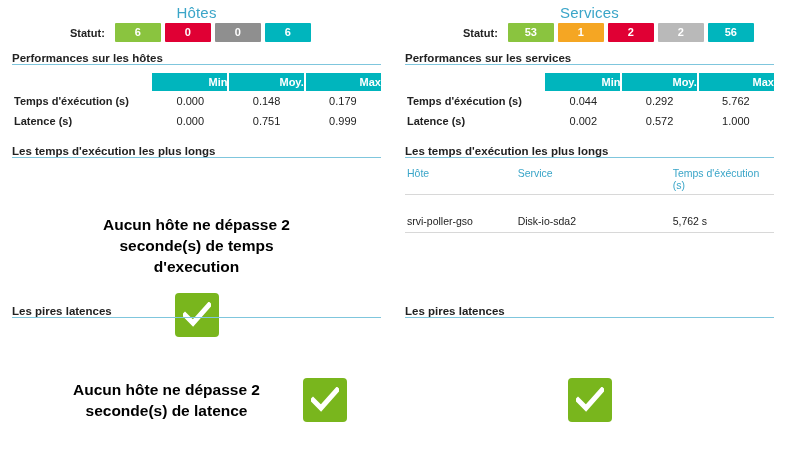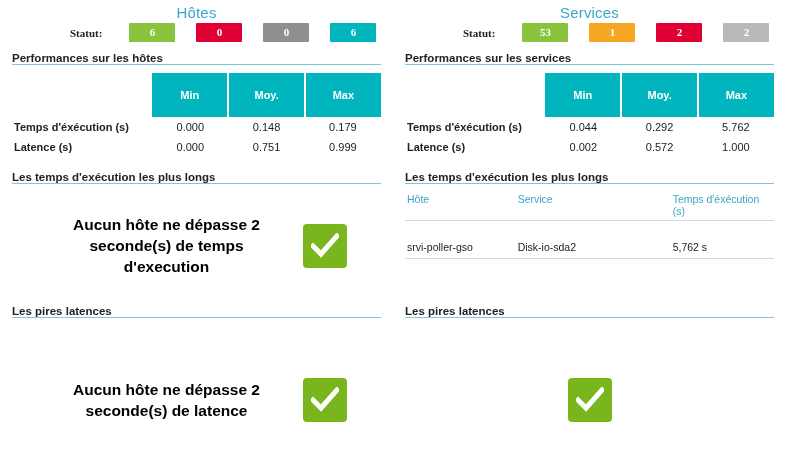--- a/index.html
+++ b/index.html
@@ -28,24 +28,23 @@
     text-align: center;
     color: #3aa5c8;
     font-size: 15px;
     font-weight: 400;
     margin: 4px 0 2px 0;
     letter-spacing: .2px;
   }
   .status-row {
     display: flex;
     align-items: center;
-    gap: 21px;
+    gap: 4px;
     margin: 2px 0 10px 0;
     padding-left: 58px;
-    font-family: Liberation Serif, serif;
   }
   .status-label {
     font-size: 11px;
     font-weight: bold;
     color: #222;
     margin-right: 6px;
     white-space: nowrap;
   }
   .pill {
     color: #fff;
@@ -78,22 +77,22 @@
     width: 100%;
     border-collapse: collapse;
     margin-top: 8px;
     font-size: 11px;
   }
   table.perf th {
     background: #00b5bd;
     color: #fff;
     font-weight: bold;
     font-size: 11px;
-    text-align: center;
-    padding: 16px 0;
+    text-align: right;
+    padding: 3px 0;
     border-right: 2px solid #fff;
   }
   table.perf th.blank { background: transparent; border: none; }
   table.perf th:last-child { border-right: none; }
   table.perf td {
     padding: 4px 0;
     font-size: 11px;
     text-align: center;
     color: #222;
   }
@@ -148,21 +147,21 @@
     background: #79b61d;
     border-radius: 4px;
     flex: none;
     position: relative;
   }
   .check-box svg { position: absolute; top: 9px; left: 8px; }
   .lat-title-host { position: absolute; top: 299px; left: 12px; right: 12px; }
   .lat-title-svc  { position: absolute; top: 299px; left: 12px; right: 12px; }
   .lat-empty-host { position: absolute; top: 344px; left: 12px; right: 12px; }
   .lat-empty-svc  { position: absolute; top: 344px; left: 12px; right: 12px; }
-  .exec-empty-host { position: absolute; top: 180px; left: 12px; right: 12px; }
+  .exec-empty-host { position: absolute; top: 180px; left: 12px; right: 12px; flex-direction: column; }
 </style>
 </head>
 <body>
 
 <div class="page">
 
   <div class="column col-left">
 
     <div class="col-title">Hôtes</div>
 

